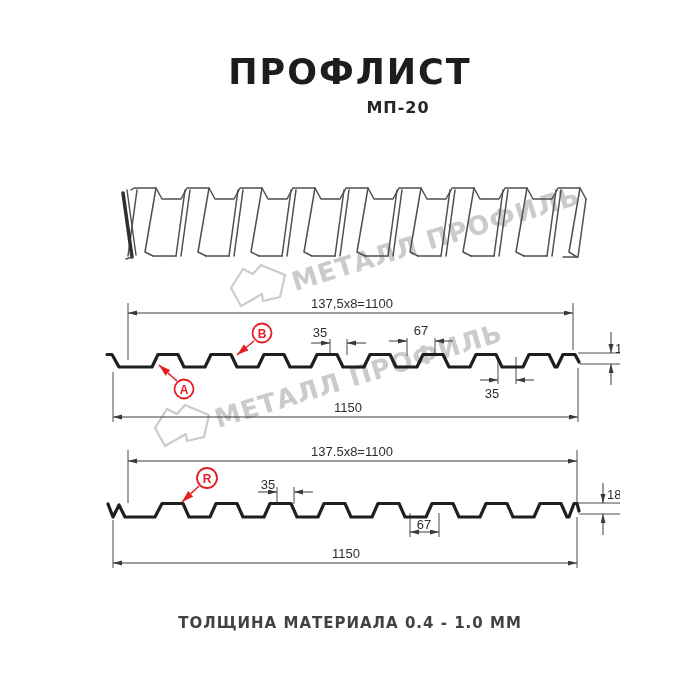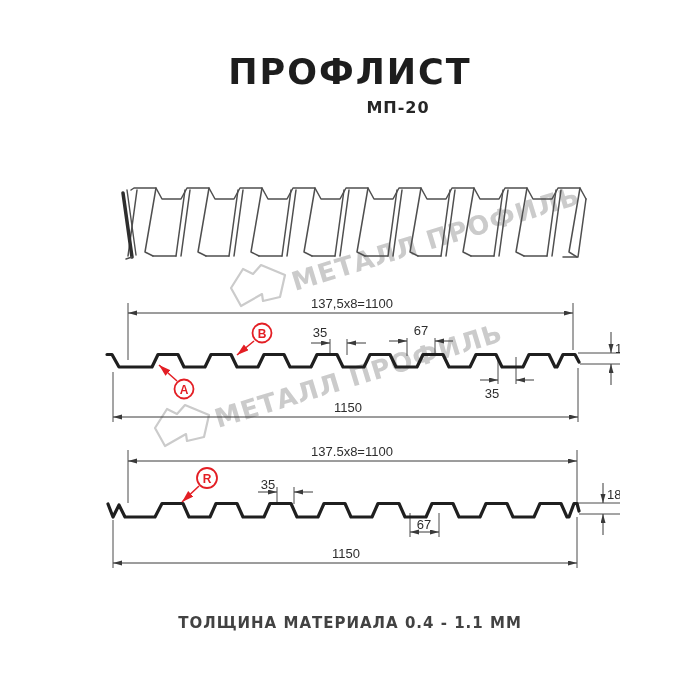--- a/index.html
+++ b/index.html
@@ -152,14 +152,14 @@
       <text class="dim-text" x="346" y="558" text-anchor="middle">1150</text>
 
       <g>
         <line x1="199" y1="486" x2="182" y2="502" stroke="#e31e24" stroke-width="1.5" marker-end="url(#ahr)"></line>
         <circle cx="207" cy="478" r="10" fill="none" stroke="#e31e24" stroke-width="1.8"></circle>
         <text class="marker-text" x="207" y="482.5" text-anchor="middle">R</text>
       </g>
     </g>
   </svg>
 
-  <div class="footer">ТОЛЩИНА МАТЕРИАЛА 0.4 - 1.1 ММ</div>
+  <div class="footer">ТОЛЩИНА МАТЕРИАЛА 0.4 - 1.0 ММ</div>
 </div>
 
 </body></html>

